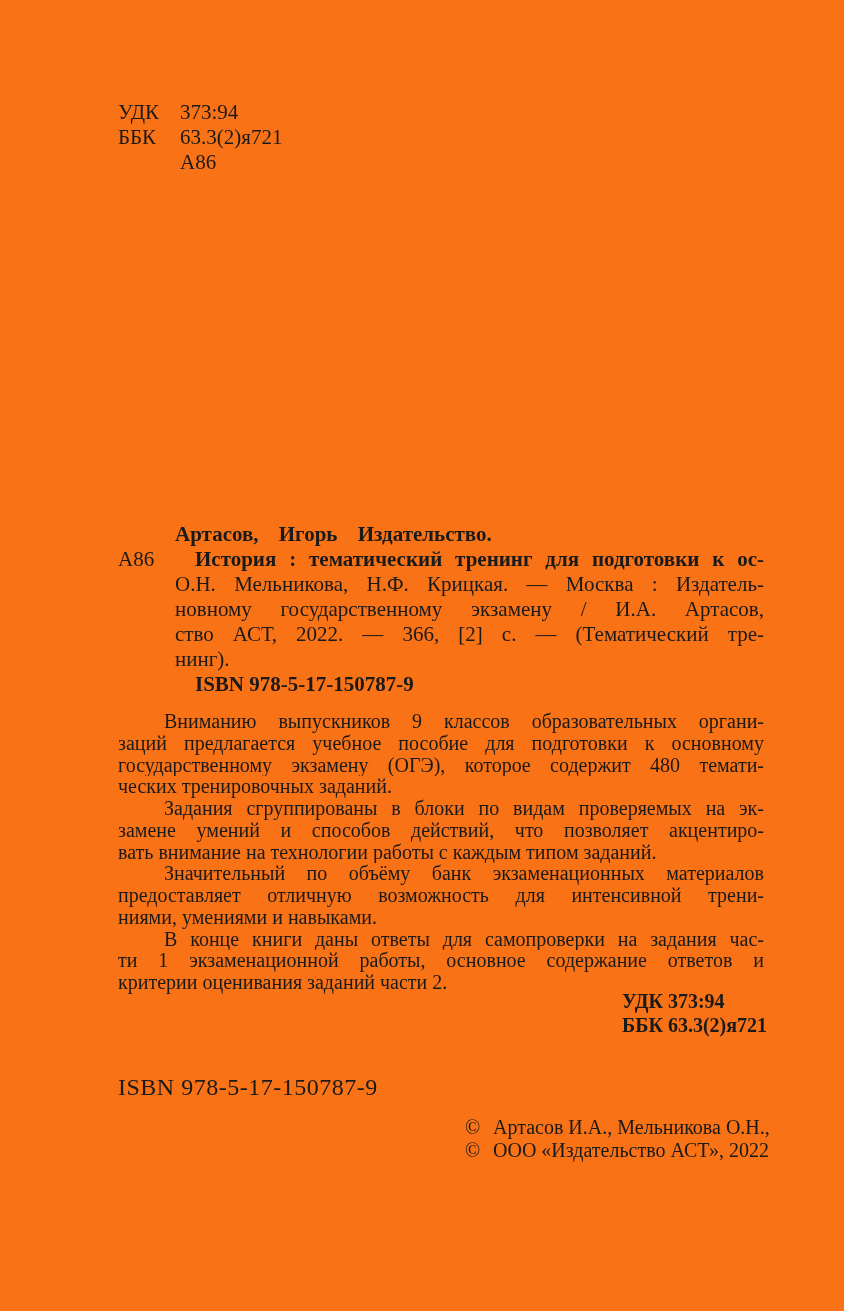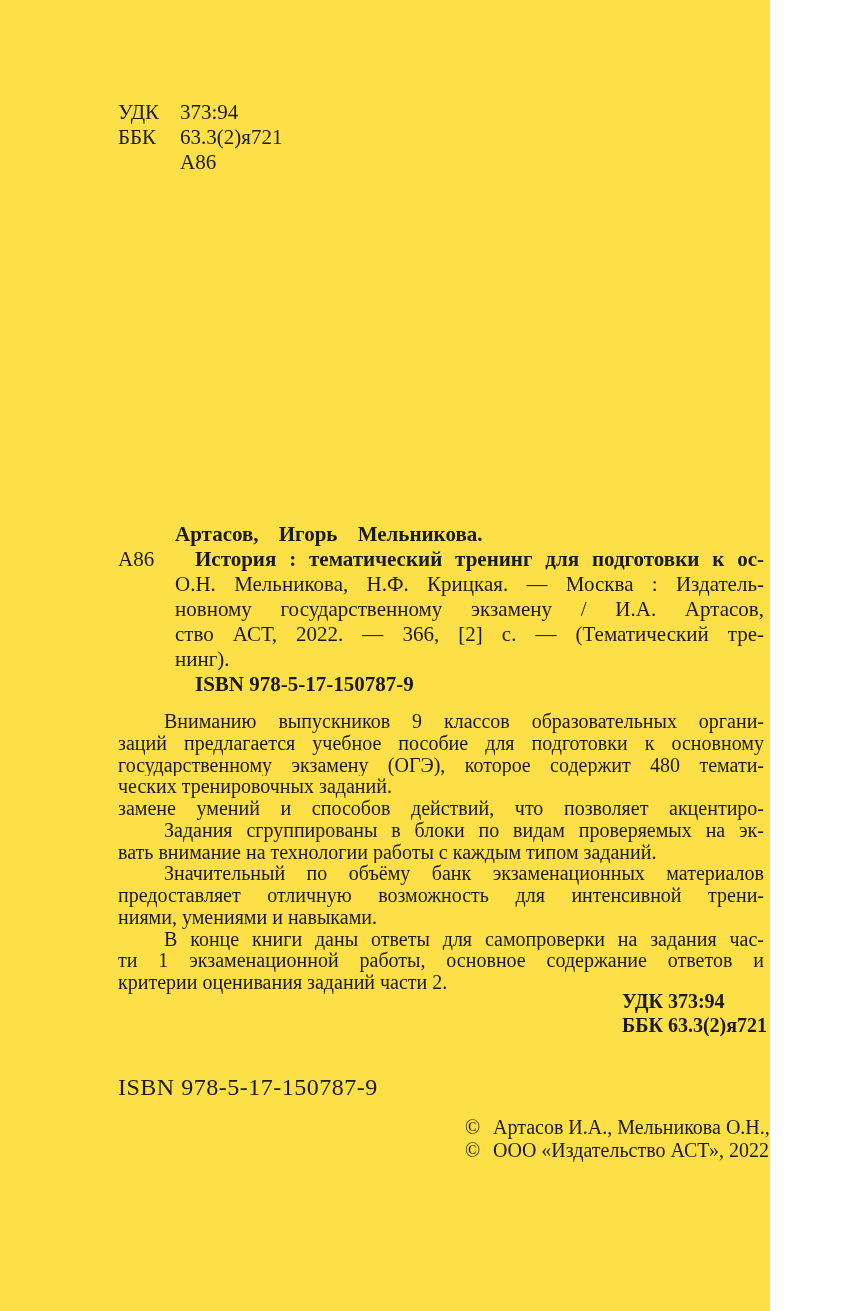--- a/index.html
+++ b/index.html
@@ -4,22 +4,22 @@
 <style>
   html, body { margin: 0; padding: 0; }
   body {
     width: 844px; height: 1311px;
     background: #ffffff;
     font-family: "Liberation Serif", "DejaVu Serif", serif;
     color: #1a1a1a;
   }
   .page {
     position: relative;
-    width: 770px; height: 1311px;
-    background: #fde047;
+    width: 844px; height: 1311px;
+    background: #f97316;
     overflow: hidden;
   }
   .abs { position: absolute; }
 
   
   .top-codes { left: 118px; top: 100px; font-size: 21px; line-height: 25px; }
   .code-row { display: flex; }
   .code-label { flex: 0 0 62px; width: 62px; }
 
   
@@ -62,39 +62,39 @@
       </div>
       <div class="code-row">
         <span class="code-label"></span>
         <span class="code-value">А86</span>
       </div>
     </div>
 
   <div class="abs catalog">
     <div class="margin-code">А86</div>
     <div class="card-body">
-      <div class="author-heading">Артасов, Игорь Мельникова.</div>
+      <div class="author-heading">Артасов, Игорь Издательство.</div>
       <div id="description-lines">
           <div class="jline ind20">История : тематический тренинг для подготовки к ос-</div>
           <div class="jline">О.Н. Мельникова, Н.Ф. Крицкая. — Москва : Издатель-</div>
           <div class="jline">новному государственному экзамену / И.А. Артасов,</div>
           <div class="jline">ство АСТ, 2022. — 366, [2] с. — (Тематический тре-</div>
           <div class="lline">нинг).</div>
         </div>
       <div class="lline ind20">ISBN 978-5-17-150787-9</div>
     </div>
   </div>
 
   <div class="abs annotation" id="annotation">
       <div class="jline ind">Вниманию выпускников 9 классов образовательных органи-</div>
       <div class="jline">заций предлагается учебное пособие для подготовки к основному</div>
       <div class="jline">государственному экзамену (ОГЭ), которое содержит 480 темати-</div>
       <div class="lline">ческих тренировочных заданий.</div>
+      <div class="jline ind">Задания сгруппированы в блоки по видам проверяемых на эк-</div>
       <div class="jline">замене умений и способов действий, что позволяет акцентиро-</div>
-      <div class="jline ind">Задания сгруппированы в блоки по видам проверяемых на эк-</div>
       <div class="lline">вать внимание на технологии работы с каждым типом заданий.</div>
       <div class="jline ind">Значительный по объёму банк экзаменационных материалов</div>
       <div class="jline">предоставляет отличную возможность для интенсивной трени-</div>
       <div class="lline">ниями, умениями и навыками.</div>
       <div class="jline ind">В конце книги даны ответы для самопроверки на задания час-</div>
       <div class="jline">ти 1 экзаменационной работы, основное содержание ответов и</div>
       <div class="lline">критерии оценивания заданий части 2.</div>
     </div>
 
   <div class="abs codes-right">

